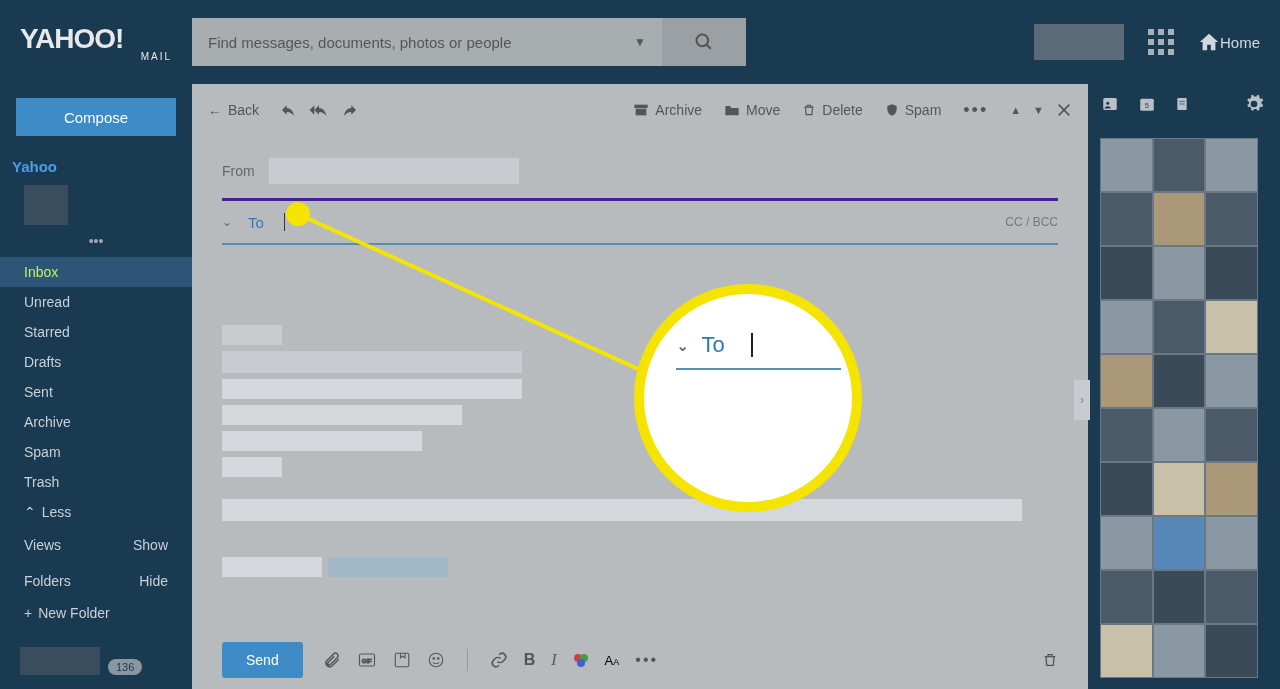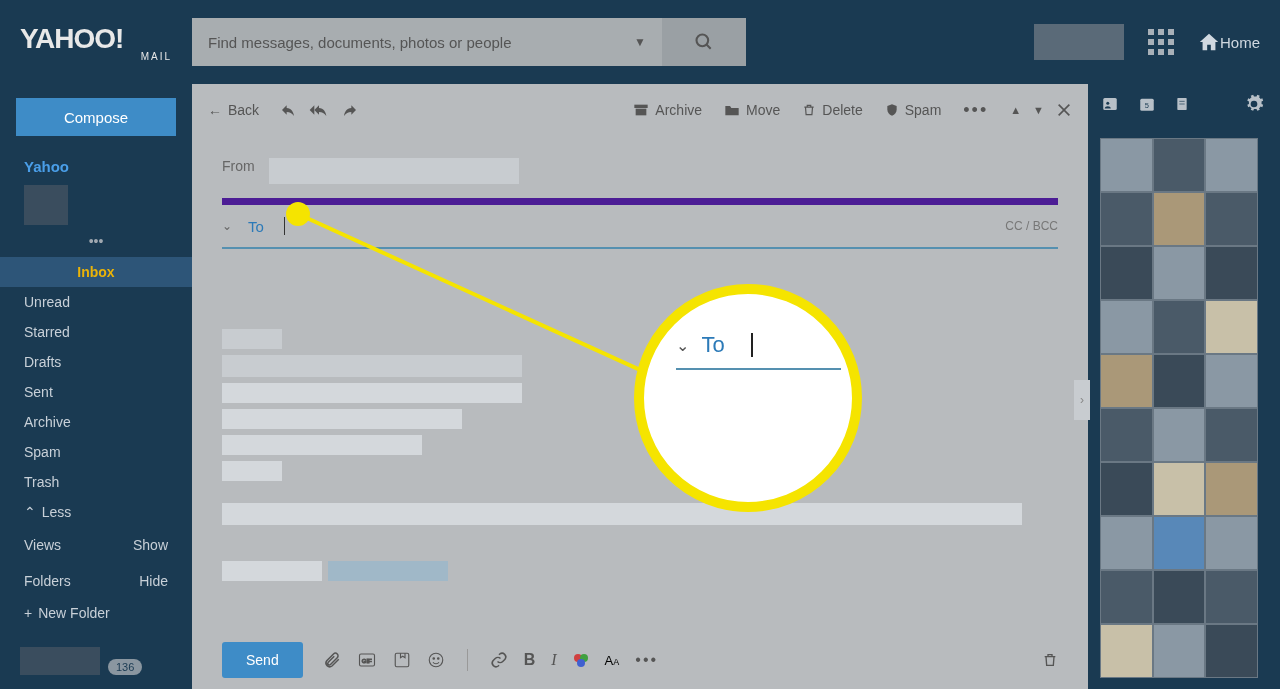--- a/index.html
+++ b/index.html
@@ -90,31 +90,31 @@
 .compose-btn {
   margin: 0 16px 18px 16px;
   height: 38px;
   background: #3e8cc7;
   color: #fff;
   display: flex;
   align-items: center;
   justify-content: center;
   font-size: 15px;
 }
-.account-name { color: #4a9ee8; font-size: 15px; font-weight: 600; padding: 4px 24px; }
+.account-name { color: #4a9ee8; font-size: 15px; font-weight: 600; padding: 4px 12px; }
 .account-block { width: 44px; height: 40px; background: #3a4d5e; margin: 6px 24px; }
 .ellipsis-sm { text-align: center; color: #a0a8b0; font-size: 14px; padding: 2px 0 8px; }
 .nav-list { list-style: none; }
 .nav-item {
   padding: 7px 24px;
   color: #c8d0d8;
   font-size: 14px;
   cursor: pointer;
 }
-.nav-item.active { background: #2d5578; color: #eab308; font-weight: 700; text-align: center; }
+.nav-item.active { background: #2d5578; color: #bef264; font-weight: 400; }
 .nav-less { display: flex; align-items: center; gap: 6px; }
 .nav-row { display: flex; justify-content: space-between; padding: 10px 24px; color: #c8d0d8; font-size: 14px; }
 .newfolder { padding: 6px 24px; color: #c8d0d8; font-size: 14px; display: flex; align-items: center; gap: 6px; }
 .folder-blocks { padding: 8px 20px; display: flex; align-items: flex-end; gap: 8px; }
 .fb1 { width: 80px; height: 28px; background: #3a4d5e; }
 .fb-count { background: #8a96a0; color: #1a3a52; font-size: 11px; border-radius: 10px; padding: 2px 8px; margin-top: 24px; }
 
 
 .main {
   position: absolute;
@@ -136,21 +136,21 @@
 .tb-back { display: flex; align-items: center; gap: 6px; }
 .tb-icons { display: flex; gap: 12px; margin-left: 6px; }
 .tb-actions { margin-left: auto; display: flex; gap: 22px; align-items: center; margin-right: 8px; }
 .tb-action { display: flex; align-items: center; gap: 6px; }
 .tb-right { display: flex; gap: 12px; align-items: center; }
 
 .compose-area {
   background: #b8bbbe;
   padding: 8px 30px;
 }
-.from-row { display: flex; gap: 14px; padding: 14px 0; border-bottom: 7px solid #4c1d95; }
+.from-row { display: flex; align-items: center; gap: 14px; padding: 14px 0; border-bottom: 3px solid #4c1d95; }
 .from-label { color: #666; font-size: 14px; }
 .from-block { width: 250px; height: 26px; background: #c8ccd0; }
 .to-row {
   display: flex;
   align-items: center;
   padding: 12px 0;
   border-bottom: 2px solid #5590b0;
   position: relative;
 }
 .to-chev { color: #666; font-size: 12px; margin-right: 16px; }

